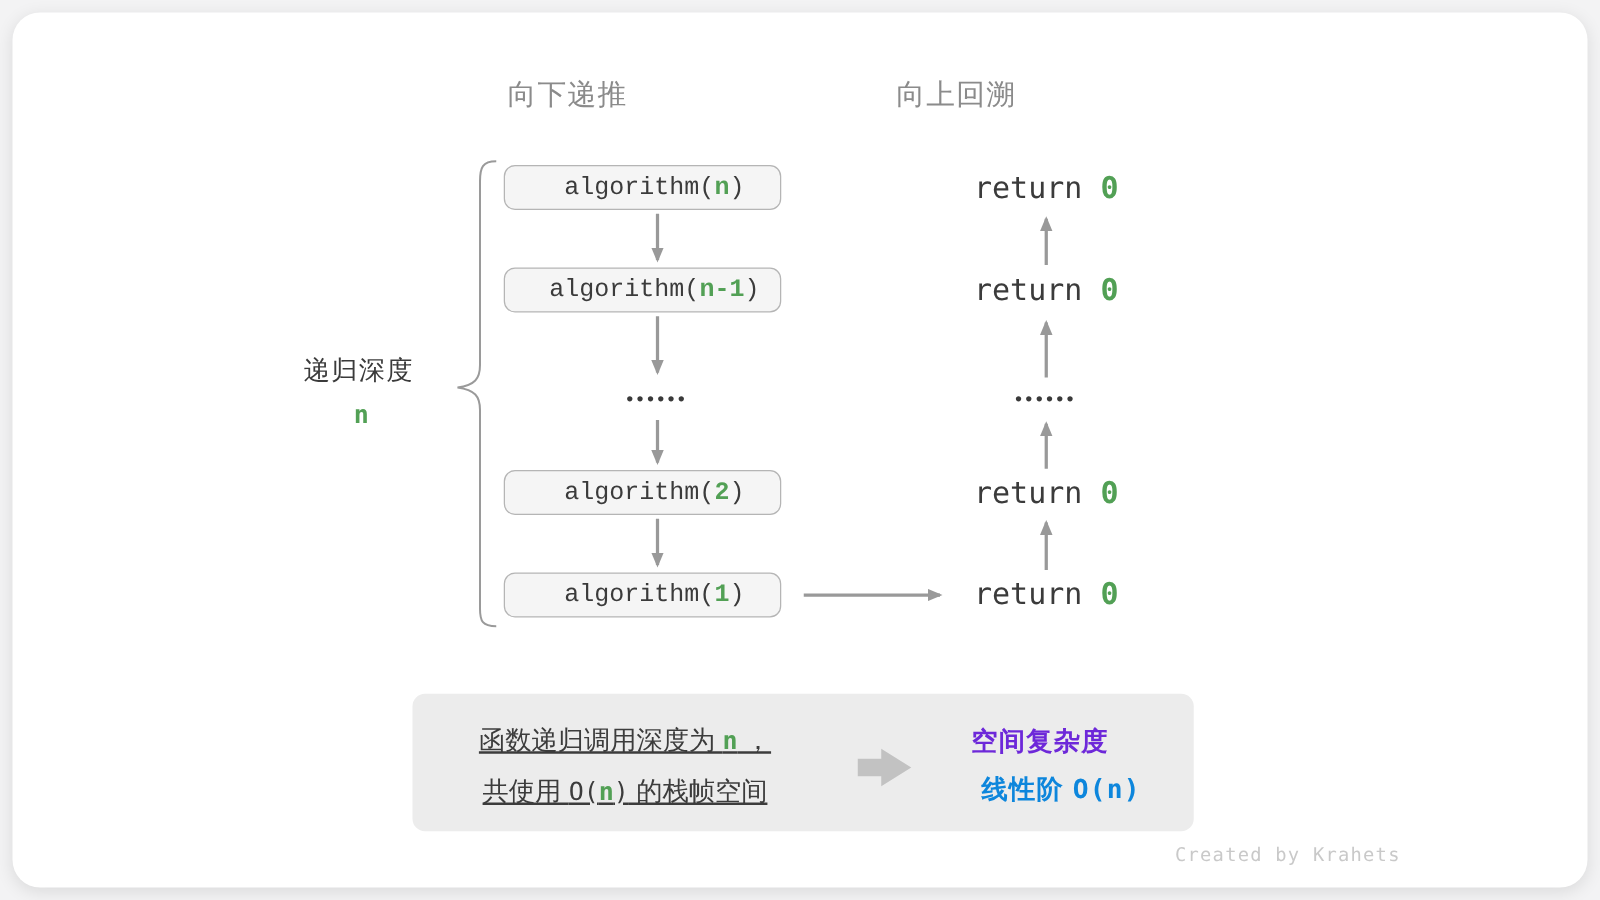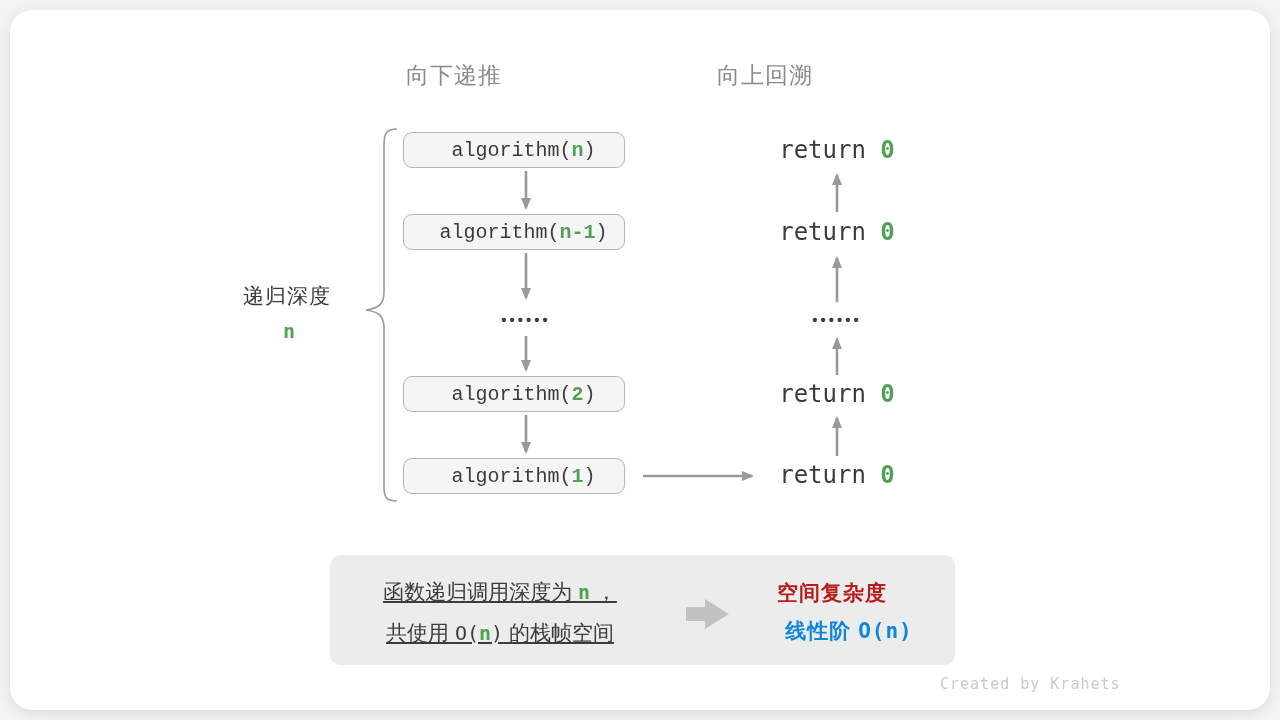--- a/index.html
+++ b/index.html
@@ -49,21 +49,21 @@
     left:330px;top:555px;width:625px;height:110px;
     background:#ececec;border-radius:10px;
   }
   .sum-left{left:340px;width:320px;text-align:center;
     font-size:21px;color:#3c3c3c;text-decoration:underline;}
   .sum-left .code, .sum-result .code{
     font-family:"DejaVu Sans Mono","Liberation Mono",monospace;font-size:20px;}
   .sum-line1{top:578px;}
   .sum-line2{top:619px;}
   .sum-title{left:732px;top:579px;width:200px;text-align:center;
-    font-size:21px;font-weight:bold;color:#b91c1c;letter-spacing:1px;}
+    font-size:21px;font-weight:bold;color:#6d28d9;letter-spacing:1px;}
   .sum-result{left:729px;top:617px;width:240px;text-align:center;
     font-size:21px;font-weight:bold;color:#0d86dc;letter-spacing:1px;}
   .sum-result .code{color:#0d86dc;font-weight:bold;font-size:21px;}
   .big-arrow{left:686px;top:598px;width:44px;height:32px;}
   .watermark{left:940px;top:675px;width:300px;text-align:left;
     font-family:"DejaVu Sans Mono","Liberation Mono",monospace;
     font-size:15px;color:#c9c9c9;letter-spacing:1px;}
 </style>
 </head>
 <body>

